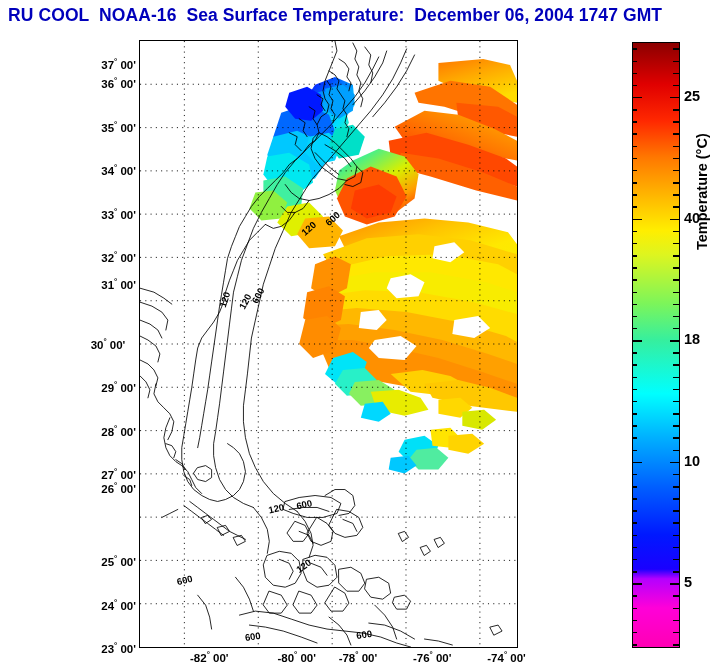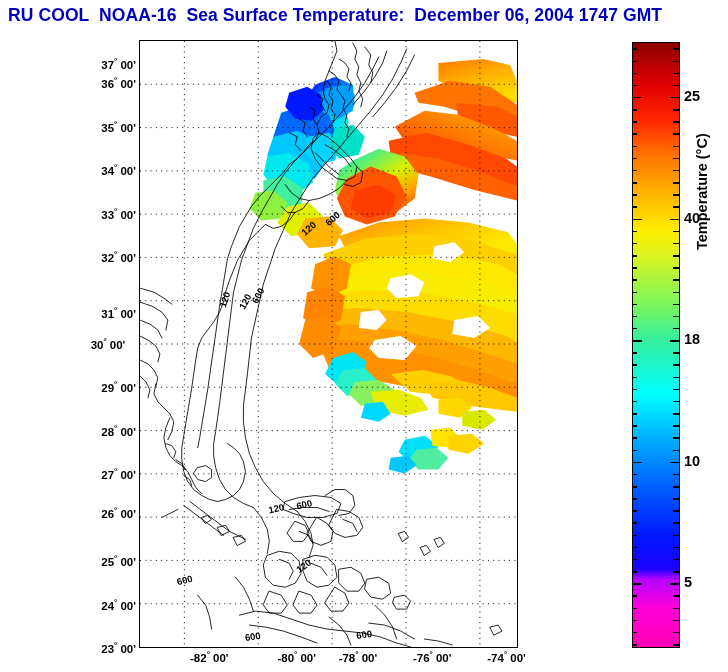--- a/index.html
+++ b/index.html
@@ -62,26 +62,26 @@
 </style>
 </head>
 <body>
 
 <div id="title">RU COOL  NOAA-16  Sea Surface Temperature:  December 06, 2004 1747 GMT</div>
 
 <div id="ylabels">
     <div class="ylab" style="top: 641px;">23<sup>°</sup> 00'</div>
     <div class="ylab" style="top: 597.571px;">24<sup>°</sup> 00'</div>
     <div class="ylab" style="top: 554.143px;">25<sup>°</sup> 00'</div>
-    <div class="ylab" style="top: 506px; text-align: right;">26<sup>°</sup> 00'</div>
+    <div class="ylab" style="top: 481px; text-align: right;">26<sup>°</sup> 00'</div>
     <div class="ylab" style="top: 467.286px;">27<sup>°</sup> 00'</div>
     <div class="ylab" style="top: 423.857px;">28<sup>°</sup> 00'</div>
     <div class="ylab" style="top: 380.429px;">29<sup>°</sup> 00'</div>
     <div class="ylab" style="top: 337px; text-align: center;">30<sup>°</sup> 00'</div>
-    <div class="ylab" style="top: 306px;">31<sup>°</sup> 00'</div>
+    <div class="ylab" style="top: 277px;">31<sup>°</sup> 00'</div>
     <div class="ylab" style="top: 250.143px;">32<sup>°</sup> 00'</div>
     <div class="ylab" style="top: 206.714px;">33<sup>°</sup> 00'</div>
     <div class="ylab" style="top: 163.286px;">34<sup>°</sup> 00'</div>
     <div class="ylab" style="top: 119.857px;">35<sup>°</sup> 00'</div>
     <div class="ylab" style="top: 76.4286px;">36<sup>°</sup> 00'</div>
     <div class="ylab" style="top: 33px; margin-top: 24px;">37<sup>°</sup> 00'</div>
   </div>
 
 <div id="plot">
   <div id="plotinner">

